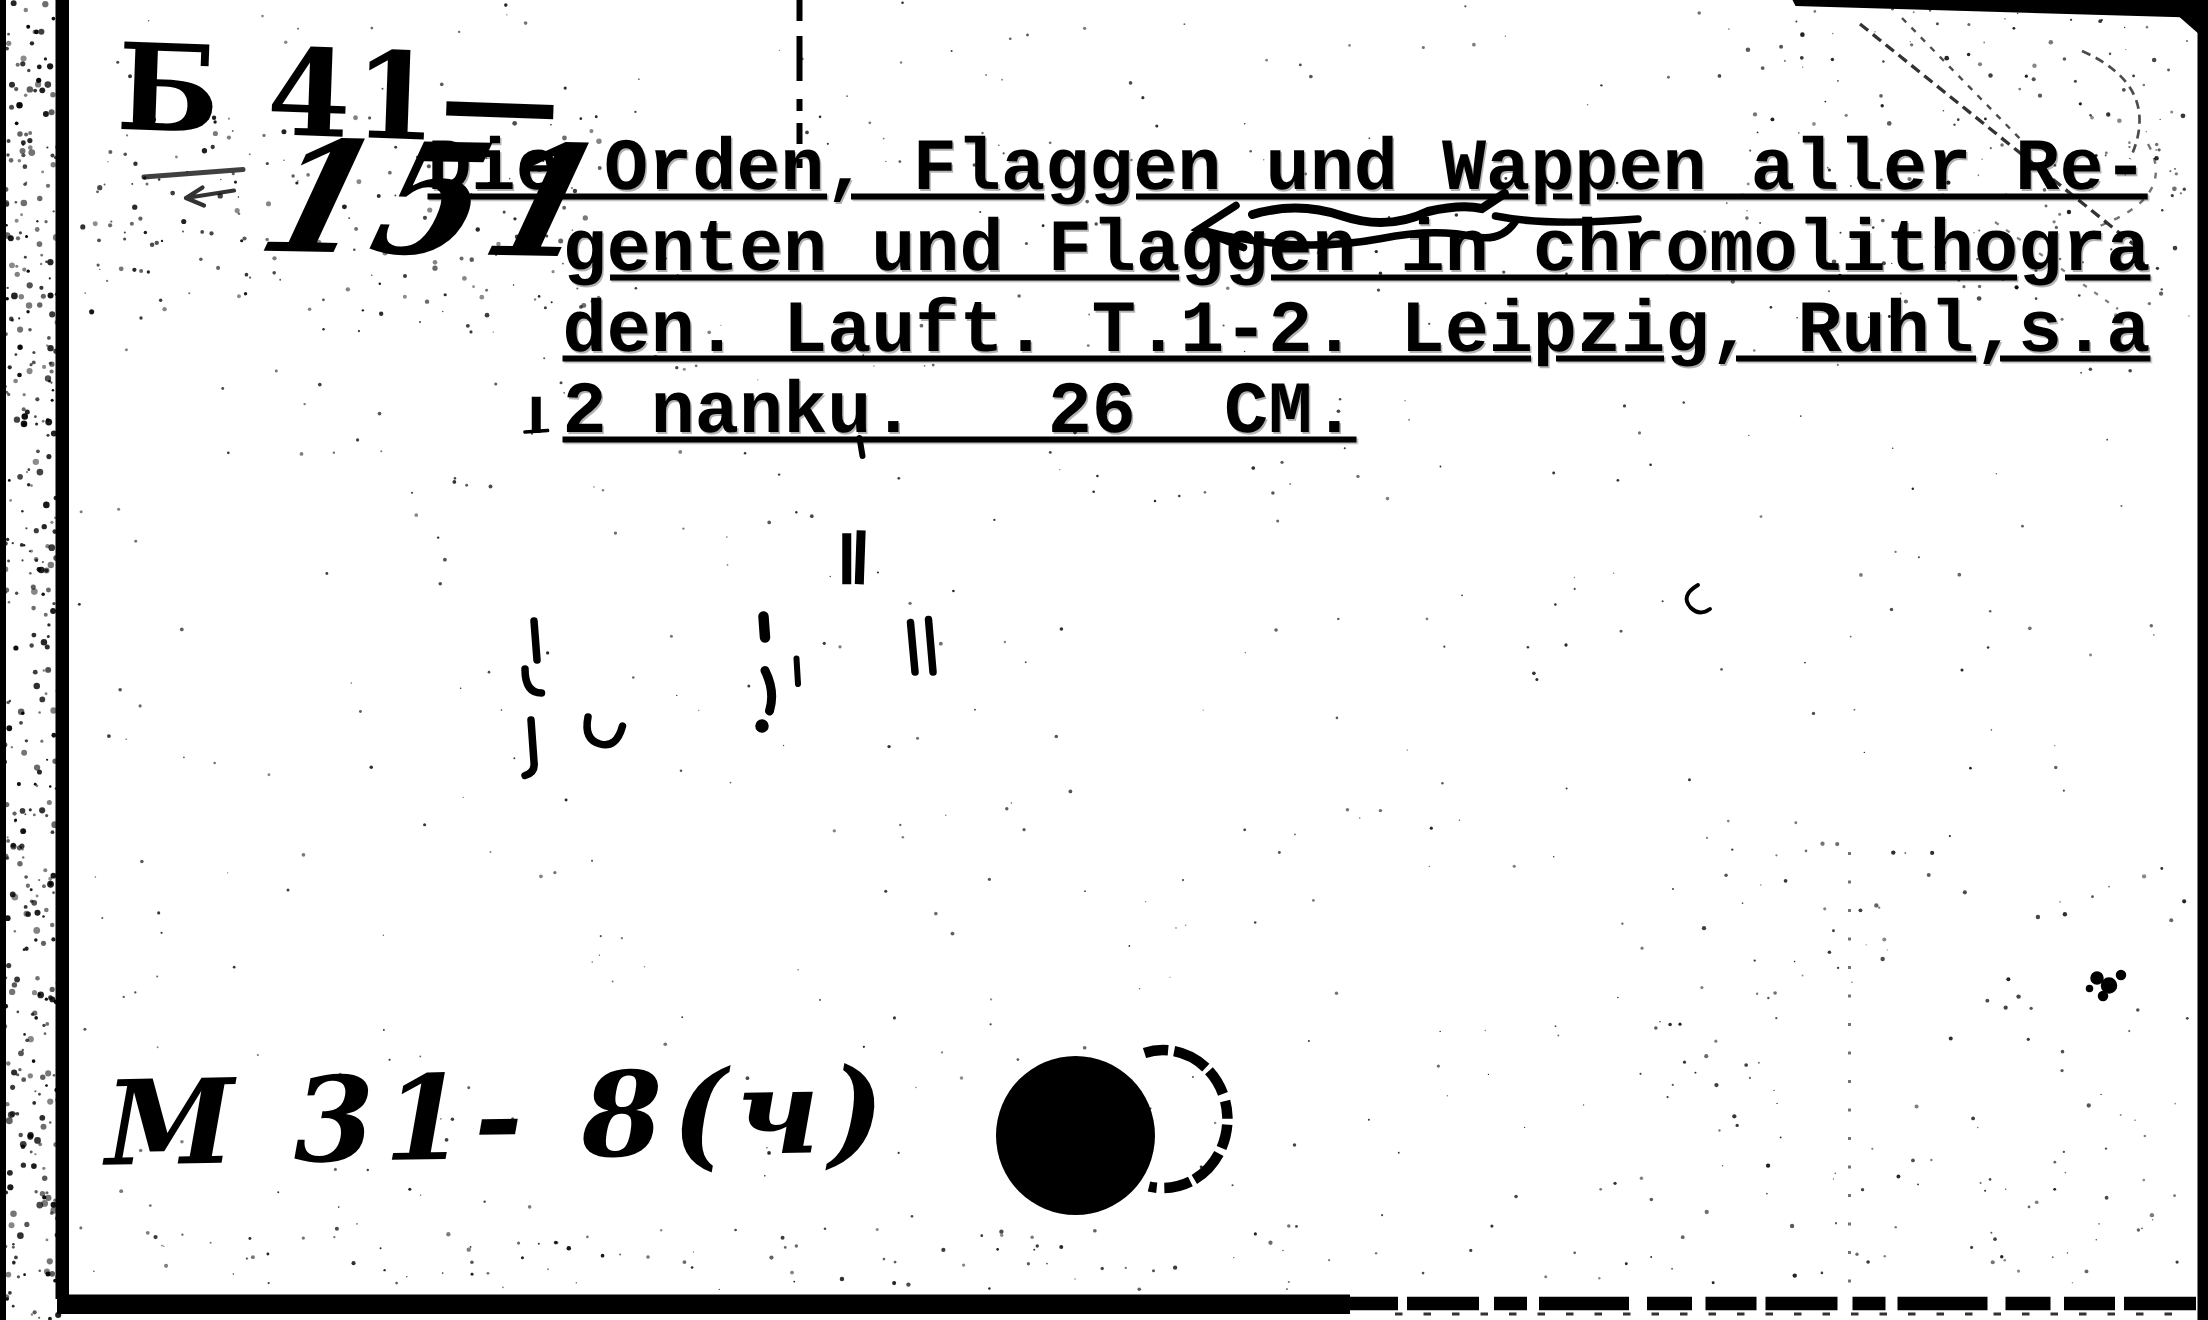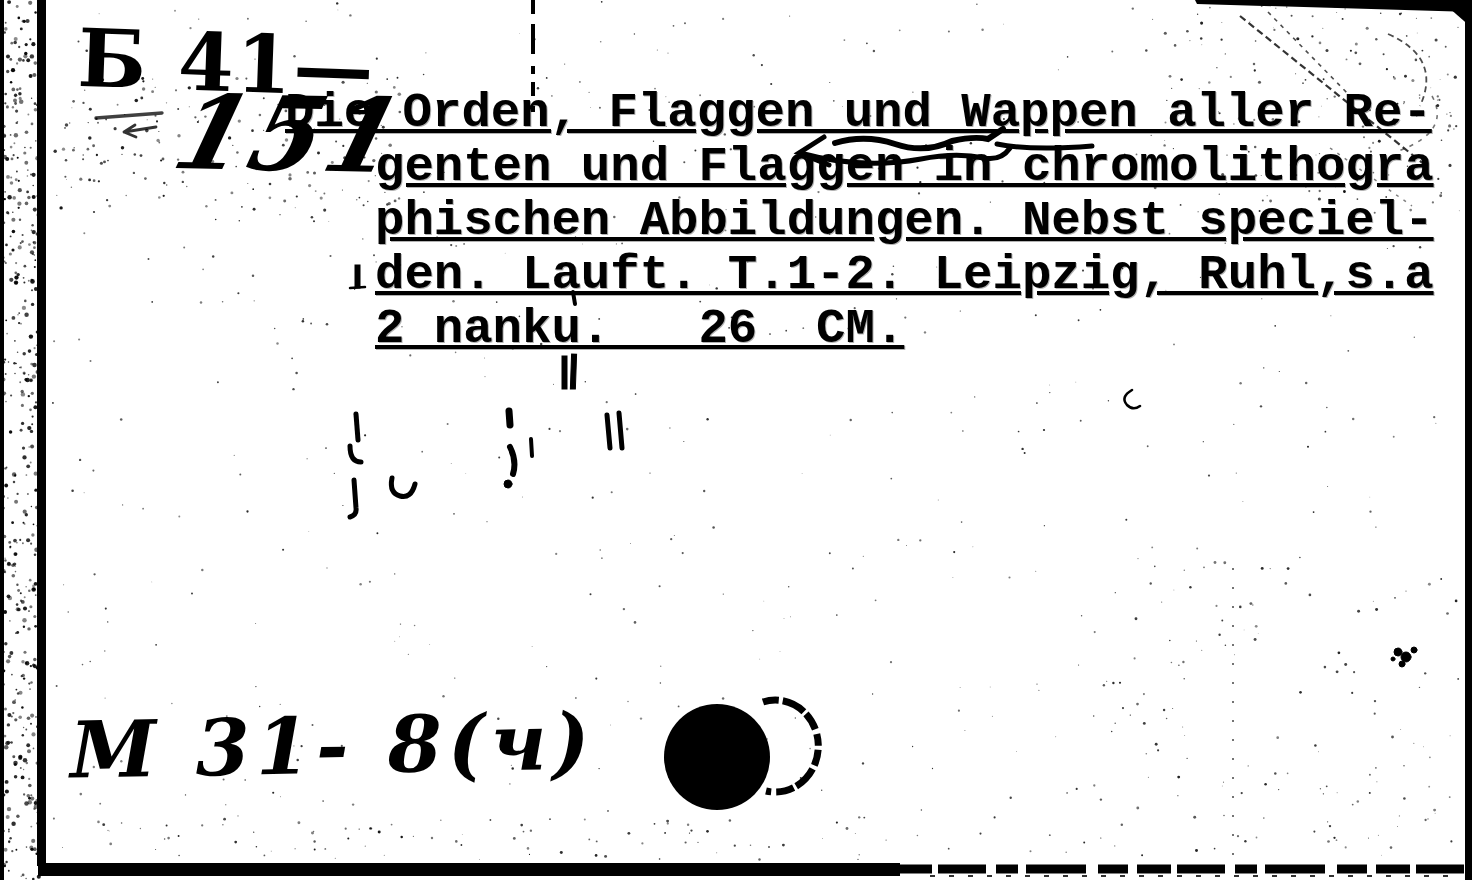--- a/index.html
+++ b/index.html
@@ -40,21 +40,20 @@
 
 <div class="card">
 
   <div class="hand mark-top">Б 41—</div>
 
   <div class="hand mark-item">151</div>
 
   <div class="entry">
     <div class="line first">Die Orden, Flaggen und Wappen aller Re-</div>
     <div class="line">genten und Flaggen in chromolithogra</div>
-    <div class="line">phischen Abbildungen. Nebst speciel-</div>
     <div class="line">den. Lauft. T.1-2. Leipzig, Ruhl,s.a</div>
     <div class="line">2 nanku.   26  CM.</div>
   </div>
 
   <div class="hand mark-bottom">М 31- 8(ч)</div>
 
   <div class="edge edge-left-outer"></div>
   <div class="edge edge-left-inner"></div>
   <div class="edge edge-right"></div>
   <div class="edge edge-bottom-solid"></div>

